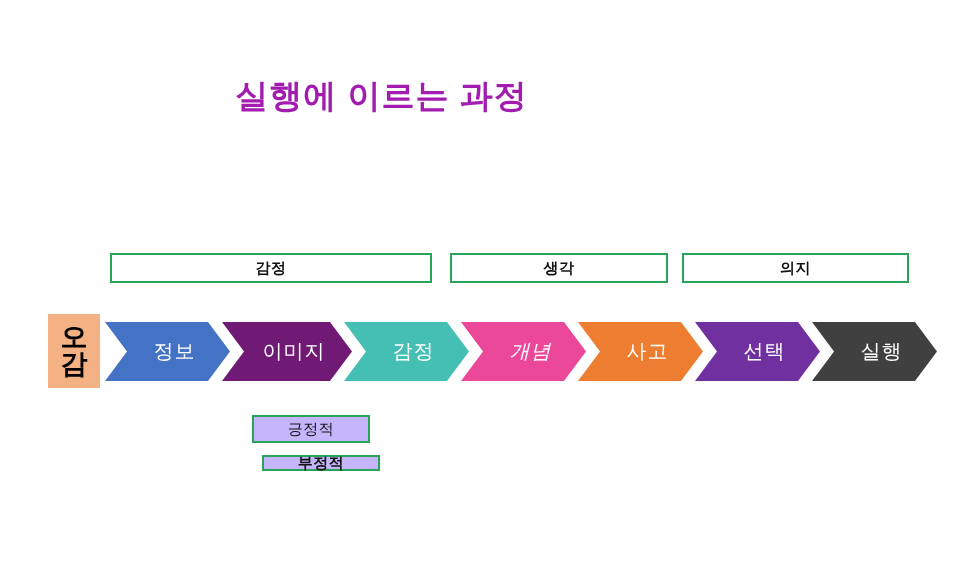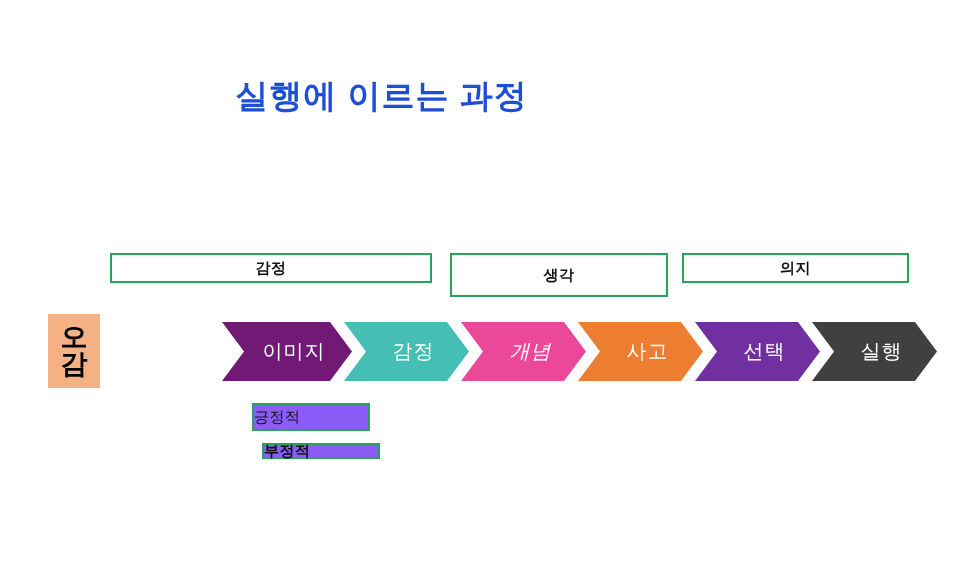--- a/index.html
+++ b/index.html
@@ -27,21 +27,21 @@
   
   #slide-title {
     position: absolute;
     left: 0;
     top: 74px;
     width: 763px;
     text-align: center;
     font-size: 33px;
     font-weight: bold;
     letter-spacing: 1px;
-    color: #1d4ed8;
+    color: #a21caf;
     white-space: nowrap;
   }
 
   
   .group-box {
     position: absolute;
     box-sizing: border-box;
     border: 2px solid #2aa35a;
     background: #ffffff;
     display: flex;
@@ -50,27 +50,28 @@
     font-size: 15px;
     font-weight: bold;
     color: #111111;
     letter-spacing: 0.5px;
   }
 
   .note-box {
     position: absolute;
     box-sizing: border-box;
     border: 2px solid #2aa35a;
-    background: #8b5cf6;
+    background: #c4b5fd;
     display: flex;
     align-items: center;
-    justify-content: flex-start;
+    justify-content: center;
     font-size: 15px;
     color: #111111;
     letter-spacing: 0.5px;
+    margin-top: 12px;
   }
 
   
   #flow-row {
     position: absolute;
     left: 0;
     top: 0;
     width: 960px;
     height: 561px;
     pointer-events: none;
@@ -121,35 +122,38 @@
 <body>
 
 <div id="slide">
 
   <div id="slide-title">실행에 이르는 과정</div>
 
   <div id="group-boxes">
     <div class="group-box" style="left:110px; top:253px; width:322px; height:30px;">
       <span>감정</span>
     </div>
-    <div class="group-box" style="left:450px; top:253px; width:218px; height:44px;">
+    <div class="group-box" style="left:450px; top:253px; width:218px; height:30px;">
       <span>생각</span>
     </div>
     <div class="group-box" style="left:682px; top:253px; width:227px; height:30px;">
       <span>의지</span>
     </div>
   </div>
 
   <div id="flow-row">
 
     <div id="start-block">
       <span class="ch">오</span>
       <span class="ch">감</span>
     </div>
 
+    <div class="chev" style="left:105px; width:125px; background:#4472c4;">
+      <span class="lbl">정보</span>
+    </div>
 
     <div class="chev" style="left:222px; width:130px; background:#701a75;">
       <span class="lbl">이미지</span>
     </div>
 
     <div class="chev" style="left:344px; width:125px; background:#45bfb3;">
       <span class="lbl">감정</span>
     </div>
 
     <div class="chev" style="left:461px; width:125px; background:#ec4899;font-style:italic;">

